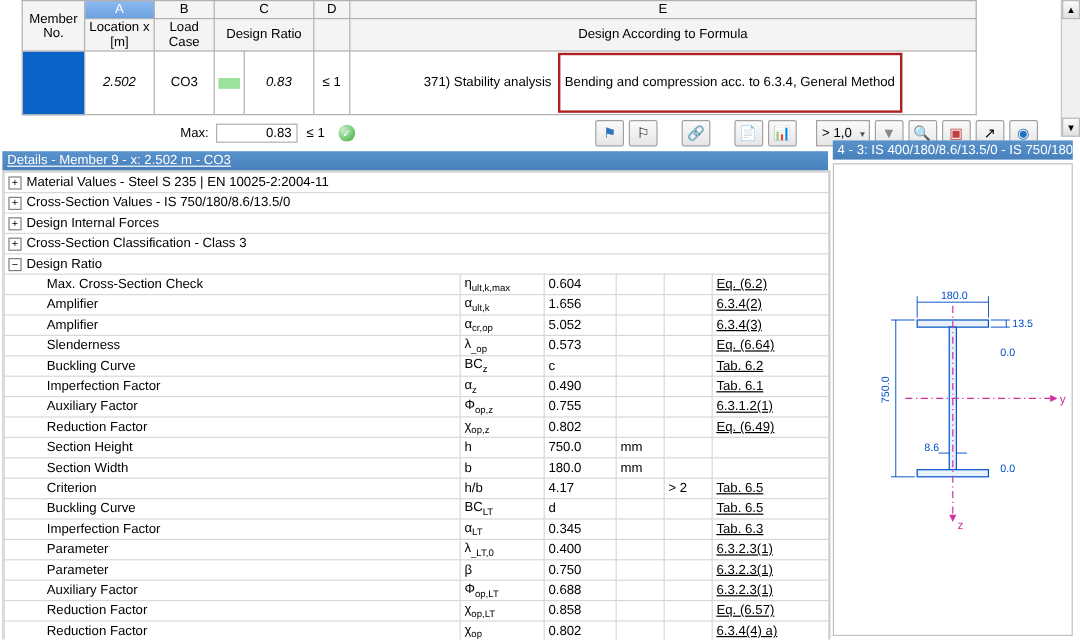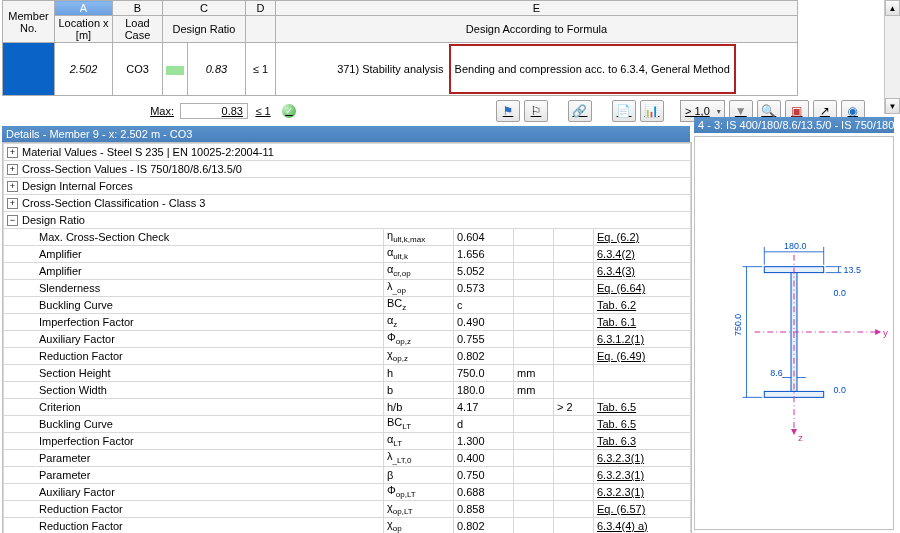--- a/index.html
+++ b/index.html
@@ -1,53 +1,53 @@
 <!DOCTYPE html>
 <html><head>
 <meta charset="utf-8">
 <style>
   * { box-sizing: border-box; margin: 0; padding: 0; }
   body { font-family: Tahoma, Arial, sans-serif; font-size: 11px; background: #fff; width: 900px; height: 533px; overflow: hidden; position: relative; color: #000; }
   
   
-  .top-table { border-collapse: collapse; width: 796px; margin-left: 2px; }
+  .top-table { border-collapse: collapse; width: 796px; margin-left: 18px; }
   .top-table th, .top-table td { border: 1px solid #b0b0b0; padding: 1px 3px; text-align: center; font-weight: normal; }
   .top-table th { background: #f4f4f4; font-size: 11px; }
   .top-table td { background: #fff; }
   .col-member { width: 52px; }
   .col-a { width: 58px; }
   .col-b { width: 50px; }
   .col-c { width: 70px; }
   .col-d { width: 30px; }
   .col-e { width: auto; }
   .hdr-letter { background: #eef4fb; border-bottom: none; font-size: 10px; }
   .hdr-letter.selected { background: linear-gradient(#8bb9f0,#6aa0e0); color: #fff; }
   .hdr-group th { border-top: none; }
   .cell-right { text-align: right; padding-right: 4px; font-style: italic; }
   .cell-left { text-align: left; padding-left: 4px; }
   .cell-sel { background: #0a64c8 !important; color: #0a64c8; }
   .ratio-bar { display: inline-block; width: 18px; height: 9px; background: #9be29b; vertical-align: middle; }
   .formula-box { display: inline-block; border: 2px solid #b02020; padding: 17px 4px; margin-left: 2px; }
   
   
-  .max-row { display: flex; align-items: center; margin: 4px 0 4px 2px; width: 880px; text-decoration: underline; }
+  .max-row { display: flex; align-items: center; margin: 4px 0 4px 2px; width: 880px; }
   .max-row .lbl { width: 178px; text-align: right; padding-right: 6px; }
   .max-row .val { width: 68px; border: 1px solid #b0b0b0; text-align: right; padding: 1px 4px; }
   .max-row .cmp { width: 30px; text-align: center; padding: 1px; }
   .ok-dot { display: inline-flex; width: 14px; height: 14px; border-radius: 50%; background: radial-gradient(circle at 4px 4px,#c8f0c8,#3aaa3a); color:#fff; font-size:9px; align-items:center; justify-content:center; margin-left:4px; }
   
   
   .toolbar { display: flex; gap: 4px; margin-left: 200px; align-items:center; }
   .tb-btn { width: 24px; height: 22px; border: 1px solid #a0a0a0; background: linear-gradient(#fbfbfb,#e6e6e6); border-radius: 2px; display:inline-flex; align-items:center; justify-content:center; font-size:12px; }
   .tb-spacer { width: 12px; }
   .tb-select { height: 22px; border: 1px solid #a0a0a0; background: linear-gradient(#fbfbfb,#e6e6e6); padding: 0 14px 0 4px; border-radius:0; position:relative; display:inline-flex; align-items:center;margin-left:12px; }
   .tb-select::after { content:"▾"; position:absolute; right:3px; font-size:8px; color:#555; }
   
   
-  .details-hdr { background: linear-gradient(#5a92cc,#4780bb); color:#fff; padding: 2px 4px; margin: 2px 2px 0 2px; width: 688px; font-size:11px; }
+  .details-hdr { background: linear-gradient(#5a92cc,#4780bb); color:#fff; padding: 2px 4px; margin: 2px 2px 0 2px; width: 688px; font-size:11px;text-decoration:underline; }
   .cs-hdr { position:absolute; left: 694px; top: 117px; width: 200px; background: linear-gradient(#5a92cc,#4780bb); color:#fff; padding:2px 4px; font-size:11px; white-space:nowrap; overflow:hidden; }
   
   
   .details-area { width: 690px; margin-left:2px; border:1px solid #c0c0c0; height: 398px; overflow:hidden; }
   .details-table { width: 100%; border-collapse: collapse; font-size:11px; }
   .details-table td { border: 1px solid #d8d8d8; padding: 0 3px; height: 17px; }
   .tree-cell { display:flex; align-items:center; }
   .toggle { width:11px; height:11px; border:1px solid #808080; display:inline-flex; align-items:center; justify-content:center; font-size:9px; line-height:9px; margin-right:4px; background:#fff; flex-shrink:0; }
   .indent2 { padding-left: 32px; }
   .c-name { width: 380px; margin-top: 20px; }
@@ -289,21 +289,21 @@
           <td class="c-val">d</td>
           <td class="c-unit"></td>
           <td class="c-cmp"></td>
           <td class="c-ref">Tab. 6.5</td>
         </tr>
         <tr>
           <td class="c-name">
             <div class="tree-cell indent2">Imperfection Factor</div>
           </td>
           <td class="c-sym">α<sub>LT</sub></td>
-          <td class="c-val">1.300</td>
+          <td class="c-val">0.345</td>
           <td class="c-unit"></td>
           <td class="c-cmp"></td>
           <td class="c-ref">Tab. 6.3</td>
         </tr>
         <tr>
           <td class="c-name">
             <div class="tree-cell indent2">Parameter</div>
           </td>
           <td class="c-sym">λ<sub>_LT,0</sub></td>
           <td class="c-val">0.400</td>

